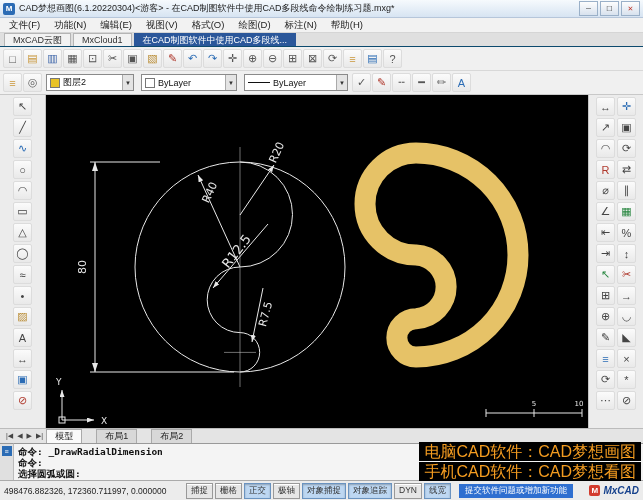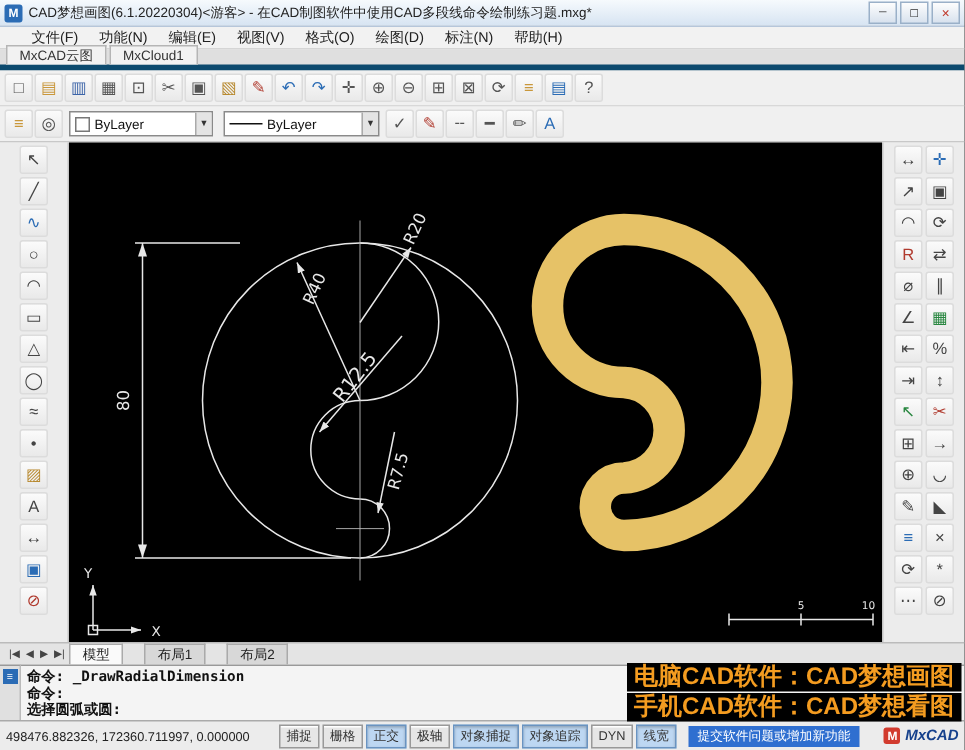--- a/index.html
+++ b/index.html
@@ -8,25 +8,25 @@
   .row{position:absolute;left:0;right:0;display:flex;align-items:center;box-sizing:border-box;}
 
   
   #titlebar{top:0;height:18px;background:linear-gradient(#f6fafd,#d7e4f2);border-bottom:1px solid #b6c6da;padding:0 3px;font-size:9px;color:#222;}
   .appicon{width:12px;height:12px;background:#2b6cb5;color:#fff;font-size:8px;font-weight:bold;display:flex;align-items:center;justify-content:center;border-radius:2px;margin-right:4px;}
   #titlebar .title{white-space:nowrap;overflow:hidden;flex:1;}
   .winbtn{width:17px;height:13px;border:1px solid #9ab0c8;background:linear-gradient(#fdfdfd,#d8e2ee);font-size:7px;display:flex;align-items:center;justify-content:center;margin-left:2px;color:#333;}
   .winbtn.close span{color:#c0392b;}
 
   
-  #menubar{top:18px;height:15px;background:#f2f2f2;border-bottom:1px solid #d5d5d5;font-size:9.5px;padding:0 14px;}
+  #menubar{top:18px;height:15px;background:#f2f2f2;border-bottom:1px solid #d5d5d5;font-size:9.5px;padding:0 2px;}
   .menu-item{padding:0 7px;color:#222;height:100%;display:flex;align-items:center;}
 
   
-  #doctabs{top:33px;height:14px;background:#dfdfdf;border-bottom:4px solid #0c4a6e;font-size:9px;align-items:flex-end;padding:0 2px;}
+  #doctabs{top:33px;height:14px;background:#dfdfdf;border-bottom:1px solid #0c4a6e;font-size:9px;align-items:flex-end;padding:0 2px;}
   .doctab{padding:0 8px;background:#f2f2f2;border:1px solid #b5b5b5;border-bottom:none;margin-left:2px;height:12px;line-height:12px;color:#333;white-space:nowrap;}
   .doctab.active{background:var(--accent-blue);border-color:var(--accent-blue);color:#fff;}
 
   
   #toolbar1{top:47px;height:24px;background:#f0f0f0;border-bottom:1px solid #d8d8d8;padding:0 3px;gap:1px;}
   #toolbar2{top:71px;height:24px;background:#f0f0f0;border-bottom:1px solid #c8c8c8;padding:0 3px;gap:1px;}
   .icon{width:19px;height:19px;display:flex;align-items:center;justify-content:center;font-size:11px;border:1px solid #dcdcdc;background:linear-gradient(#fbfbfb,#e9e9e9);border-radius:2px;box-sizing:border-box;flex:none;}
   .dd{height:17px;background:#fff;border:1px solid #8a8a8a;display:flex;align-items:center;font-size:9px;padding:0 0 0 3px;gap:3px;margin:0 3px;box-sizing:border-box;color:#111;}
   .dd .val{white-space:nowrap;}
   .dd .arrow{margin-left:auto;font-size:6px;color:#333;background:#e4e4e4;border-left:1px solid #aaa;padding:0 2px;align-self:stretch;display:flex;align-items:center;}
@@ -59,21 +59,21 @@
   #statusbar{top:480px;height:20px;background:#ececec;border-top:1px solid #aaa;font-size:8.5px;padding:0 4px;gap:2px;}
   .coords{width:180px;color:#222;white-space:nowrap;}
   .toggle{border:1px solid #999;background:#e6e6e6;padding:1px 4px;color:#333;box-shadow:inset 0 1px 0 #fff;white-space:nowrap;}
   .toggle.on{background:var(--status-active);border-color:#6a93c0;box-shadow:inset 0 1px 2px rgba(0,0,0,.25);}
   .promo{background:var(--promo-blue);color:#fff;padding:1px 6px;margin-left:6px;white-space:nowrap;}
   .logo{margin-left:auto;display:flex;align-items:center;gap:3px;font-weight:bold;font-style:italic;color:#16418c;font-size:10px;}
   .logo-badge{width:11px;height:11px;background:#d23b2e;color:#fff;font-size:8px;display:flex;align-items:center;justify-content:center;border-radius:2px;font-style:normal;}
 
   
   .overlay{position:absolute;top:441px;right:2px;z-index:10;text-align:right;}
-  .overlay div{background:#000;color:var(--overlay-orange);font-size:16px;font-weight:bold;line-height:19px;padding:0 5px;margin-top:1px;white-space:nowrap;}
+  .overlay div{background:#000;color:var(--overlay-orange);font-size:16px;font-weight:normal;line-height:19px;padding:0 5px;margin-top:1px;white-space:nowrap;}
 </style>
 </head>
 <body>
 
 <div class="row" id="titlebar">
   <div class="appicon">M</div>
   <span class="title">CAD梦想画图(6.1.20220304)&lt;游客&gt; - 在CAD制图软件中使用CAD多段线命令绘制练习题.mxg*</span>
   <div class="winbtn">
       <span>─</span>
     </div>
@@ -94,20 +94,21 @@
     <div class="menu-item">格式(O)</div>
     <div class="menu-item">绘图(D)</div>
     <div class="menu-item">标注(N)</div>
     <div class="menu-item">帮助(H)</div>
   </div>
 
 <div class="row" id="doctabs">
 
 <div class="doctab">MxCAD云图</div>
     <div class="doctab">MxCloud1</div>
+    <div class="doctab active">在CAD制图软件中使用CAD多段线...</div>
   </div>
 
 <div class="row" id="toolbar1">
 
 <div class="icon">
       <span style="color: rgb(85, 85, 85);">□</span>
     </div>
     <div class="icon">
       <span style="color: rgb(201, 151, 59);">▤</span>
     </div>
@@ -170,20 +171,25 @@
 <div class="row" id="toolbar2">
   <div style="display:flex;gap:1px;">
 
   <div class="icon">
         <span style="color: rgb(201, 151, 59);">≡</span>
       </div>
       <div class="icon">
         <span style="color: rgb(85, 85, 85);">◎</span>
       </div>
     </div>
+  <div class="dd" style="width:88px;">
+    <span class="swatch" style="background:#e8c227;"></span>
+    <span class="val">图层2</span>
+    <span class="arrow">▼</span>
+  </div>
   <div class="dd" style="width:96px;">
     <span class="swatch" style="background:#ffffff;"></span>
     <span class="val">ByLayer</span>
     <span class="arrow">▼</span>
   </div>
   <div class="dd" style="width:104px;">
     <span class="lt-sample"></span>
     <span class="val">ByLayer</span>
     <span class="arrow">▼</span>
   </div>

